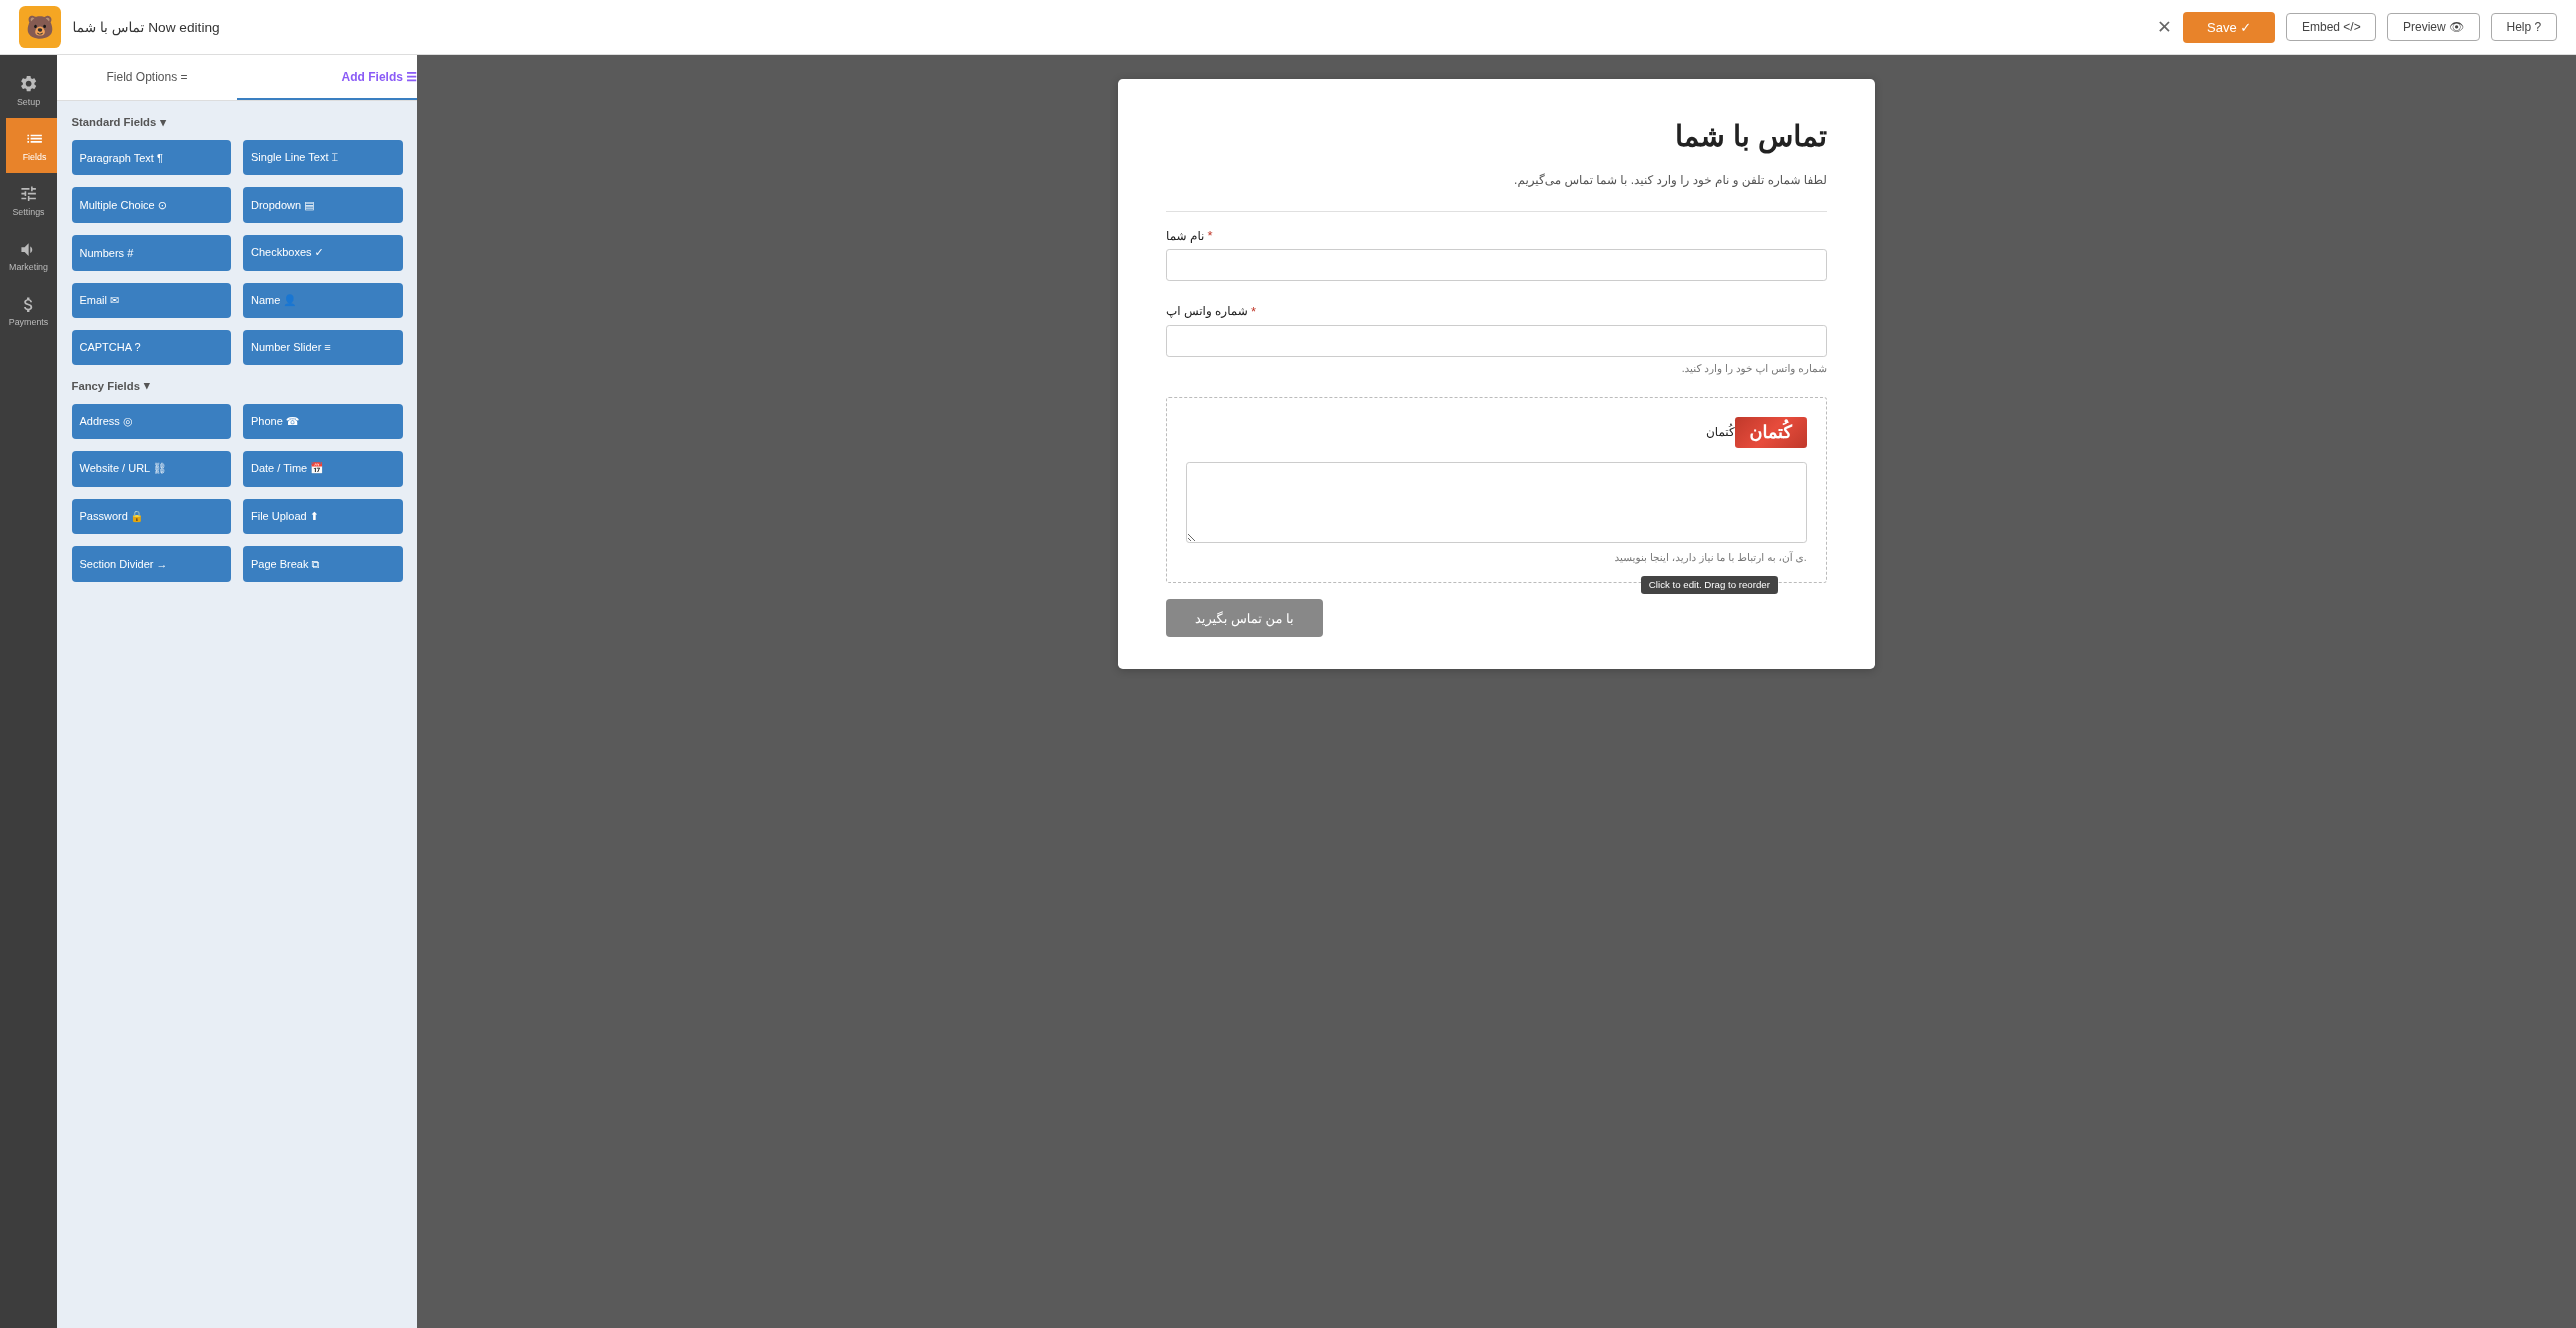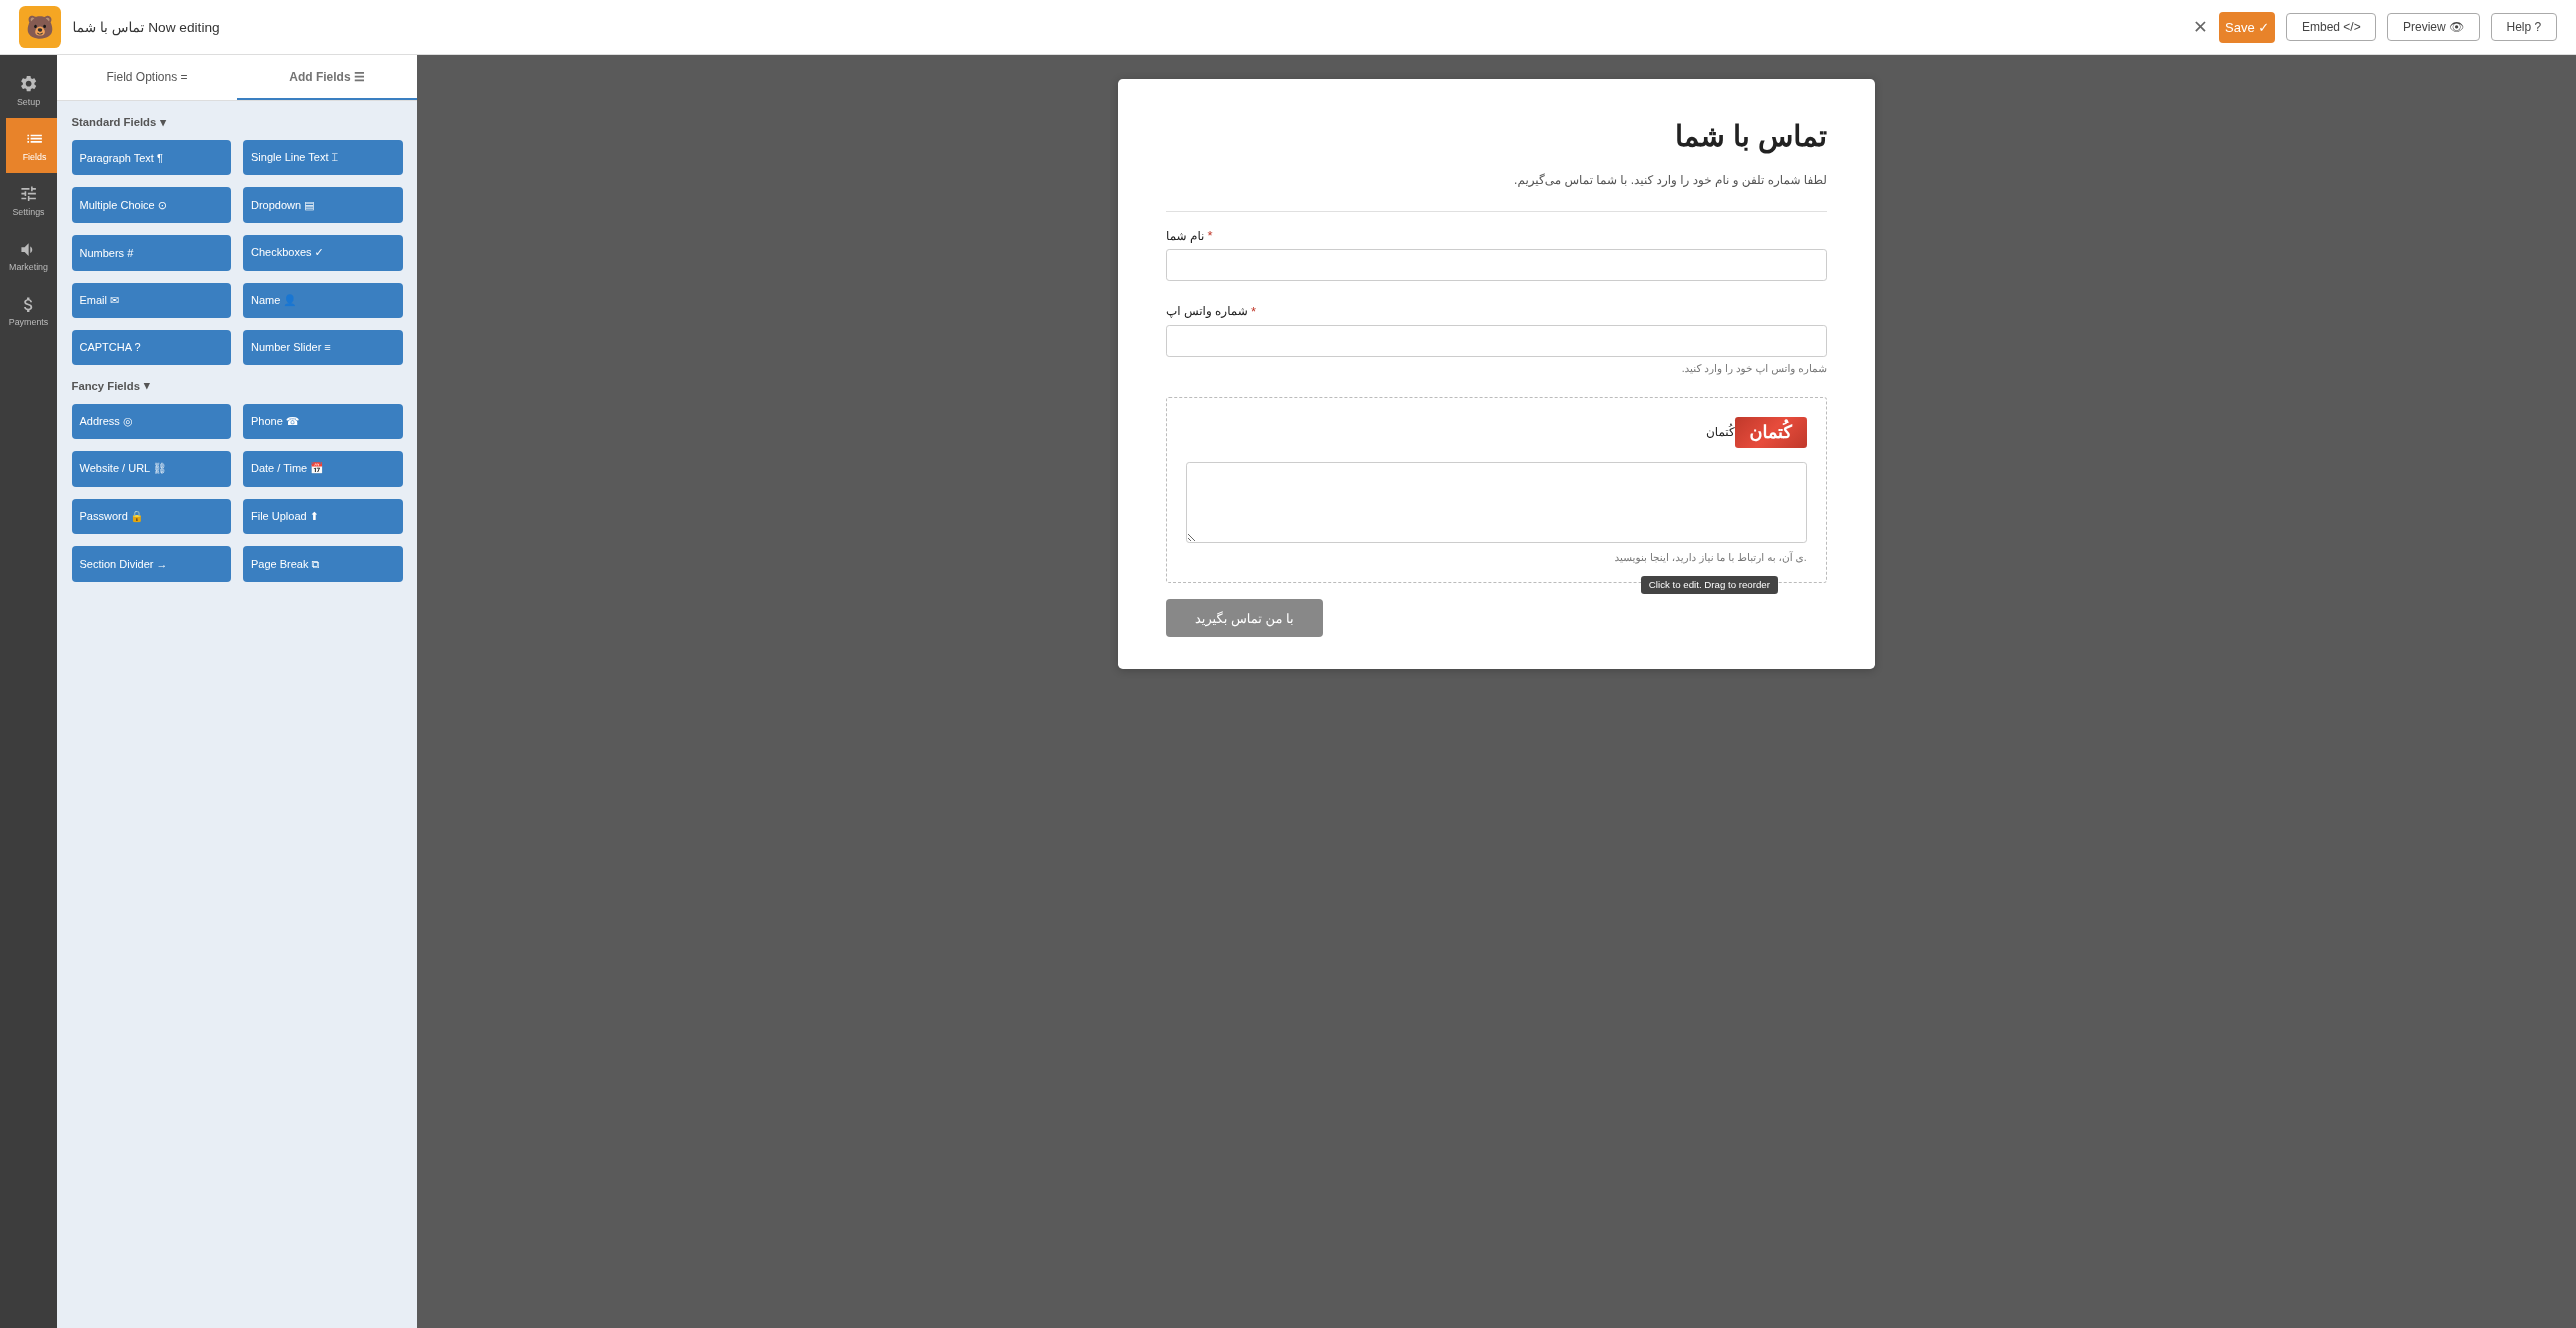--- a/index.html
+++ b/index.html
@@ -15,21 +15,21 @@
     .logo-bear {
       width: 42px; height: 42px;
       background: #f5a623; border-radius: 6.4px;
       display: flex; align-items: center; justify-content: center;
       font-size: 22.5px;
     }
     .editing-label { font-size: 13.7px; color: #333; direction: rtl; }
     .topbar-right { display: flex; align-items: center; gap: 11.3px; }
     .btn-save {
       background: #e8832a; color: #fff; border: none;
-      padding: 8px 6px; border-radius: 4px; font-size: 13px; cursor: pointer;
+      padding: 8px 24px; border-radius: 4px; font-size: 13px; cursor: pointer;
       display: flex; align-items: center; gap: 4.8px;
     }
     .btn-embed, .btn-preview, .btn-help {
       background: #fff; border: 1.2px solid #aaa; color: #444;
       padding: 6.4px 14.5px; border-radius: 4px; font-size: 12px; cursor: pointer;
     }
     .btn-close {
       background: none; border: none; font-size: 17.7px; cursor: pointer; color: #666;
     }
 
@@ -56,21 +56,21 @@
       width: 360px; background: #e8eef5; overflow-y: auto; flex-shrink: 0;
       display: flex; flex-direction: column;
     }
     .field-panel-tabs {
       display: flex; background: #fff; border-bottom: 0.8px solid #ddd; flex-shrink: 0;
     }
     .field-tab {
       flex: 1; padding: 14.5px 0; text-align: center; font-size: 12px;
       cursor: pointer; color: #555; border-bottom: 2.4px solid transparent;
     }
-    .field-tab.active { color: #737373; font-weight: bold; border-bottom: 2.4px solid #3a7fc1; }
+    .field-tab.active { color: #8b5cf6; font-weight: bold; border-bottom: 2.4px solid #3a7fc1; text-align: right; }
 
     .fields-section { padding: 14.5px 14.5px 6.4px 14.5px; }
     .section-header {
       font-size: 11.3px; color: #555; font-weight: bold;
       margin-bottom: 11.3px; display: flex; align-items: center; gap: 4px;
       cursor: pointer;
     }
     .fields-grid {
       display: grid; grid-template-columns: 1fr 1fr; gap: 12px; margin-bottom: 14.5px;
     }

